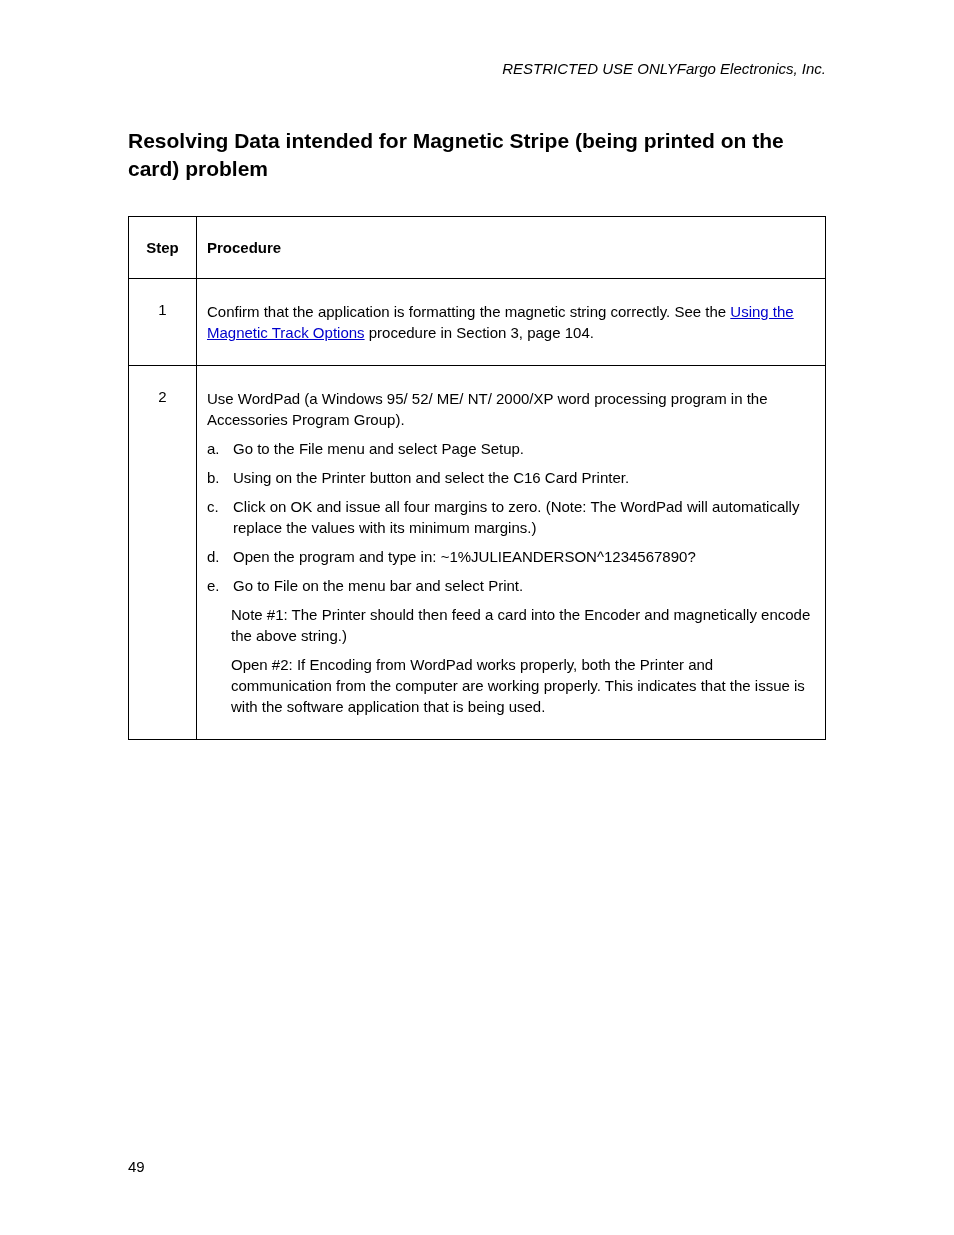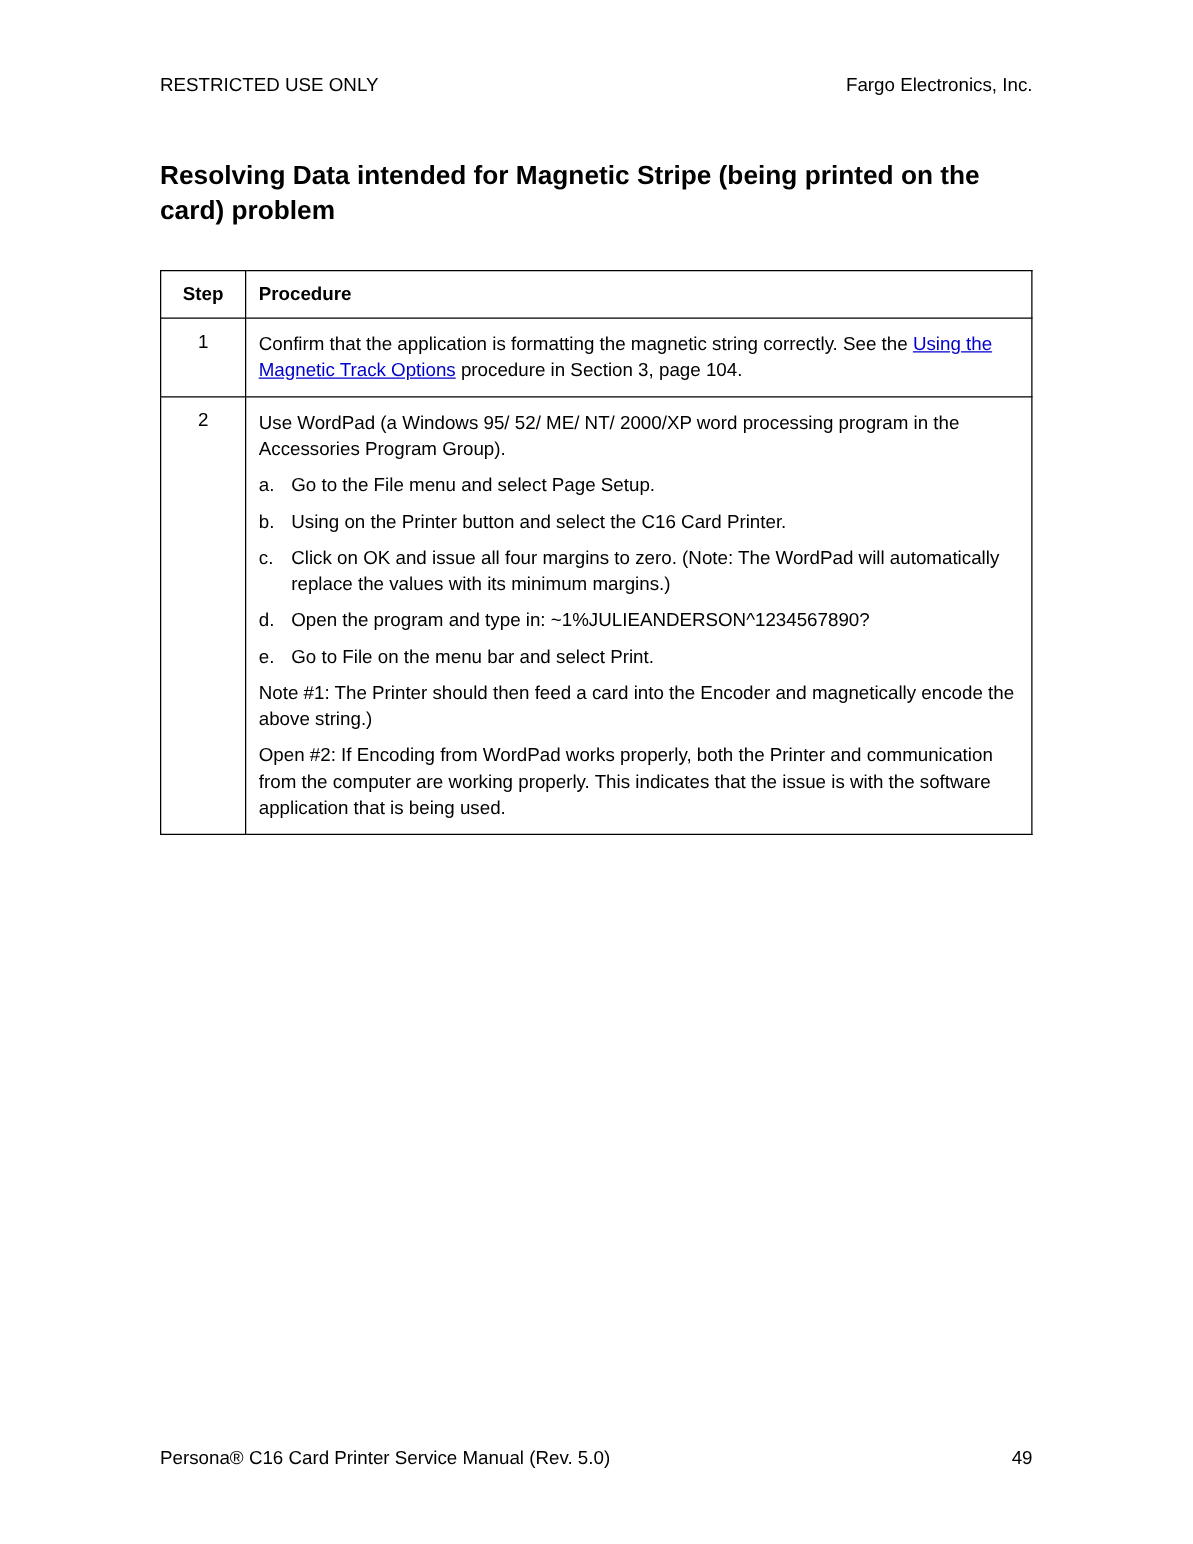--- a/index.html
+++ b/index.html
@@ -10,38 +10,39 @@
     body {
       font-family: Arial, Helvetica, sans-serif;
       background: #fff;
       width: 954px;
       height: 1235px;
       position: relative;
       padding: 60px 128px 0 128px;
     }
     .header-row {
       display: flex;
-      justify-content: space-between;
+      justify-content: flex-end;
       font-size: 15px;
       margin-bottom: 50px;
+      font-style: italic;
     }
     h1.section-title {
       font-size: 21px;
       font-weight: bold;
       margin-bottom: 32px;
       line-height: 1.35;
     }
     table.proc {
       border-collapse: collapse;
       width: 100%;
       font-size: 15px;
     }
     table.proc th, table.proc td {
       border: 1.5px solid #000;
-      padding: 10px 10px;
+      padding: 22px 10px;
       text-align: left;
       vertical-align: top;
     }
     table.proc th {
       font-weight: bold;
     }
     table.proc td.step-col, table.proc th.step-col {
       width: 68px;
       text-align: center;
     }
@@ -60,21 +61,21 @@
     }
     ol.letters li .marker {
       width: 26px;
       flex-shrink: 0;
     }
     .para {
       margin-bottom: 8px;
       line-height: 1.4;
     }
     .para:last-child { margin-bottom: 0; }
-    .note-para { margin-top: 6px; line-height: 1.4; }
+    .note-para { margin-top: 6px; line-height: 1.4; margin-left: 24px; }
     .footer {
       position: absolute;
       bottom: 60px;
       left: 128px;
       right: 128px;
       display: flex;
       justify-content: space-between;
       font-size: 15px;
     }
     b { font-weight: normal; }
@@ -138,17 +139,14 @@
         </div>
         <div class="note-para para">
           <b>Open #2:</b><span>  If Encoding from WordPad works properly, both the Printer and communication from the computer are working properly. This indicates that the issue is with the software application that is being used.</span>
         </div>
       </td>
     </tr>
   </tbody>
 </table>
 
 <div class="footer">
-  <span>
-    <span>Persona</span><span>®</span><span> C16 Card Printer Service Manual (Rev. 5.0)</span>
-  </span>
   <span>49</span>
 </div>
 
 </body></html>

